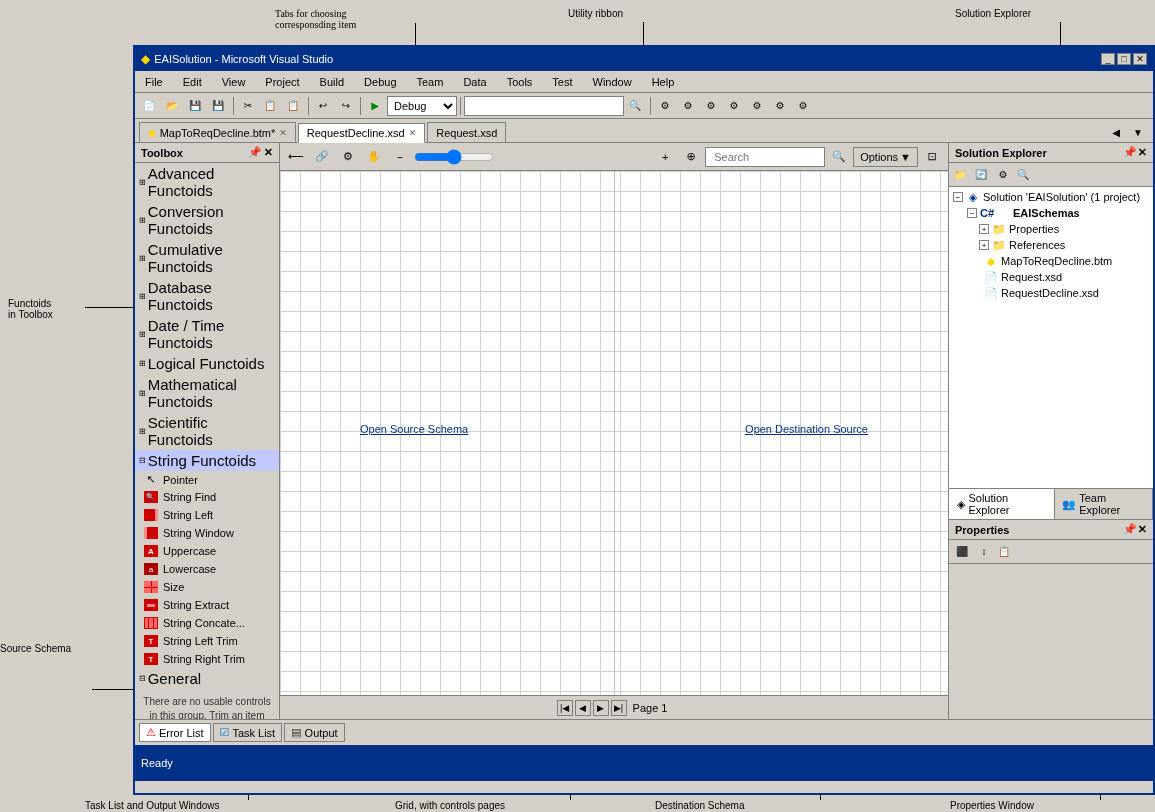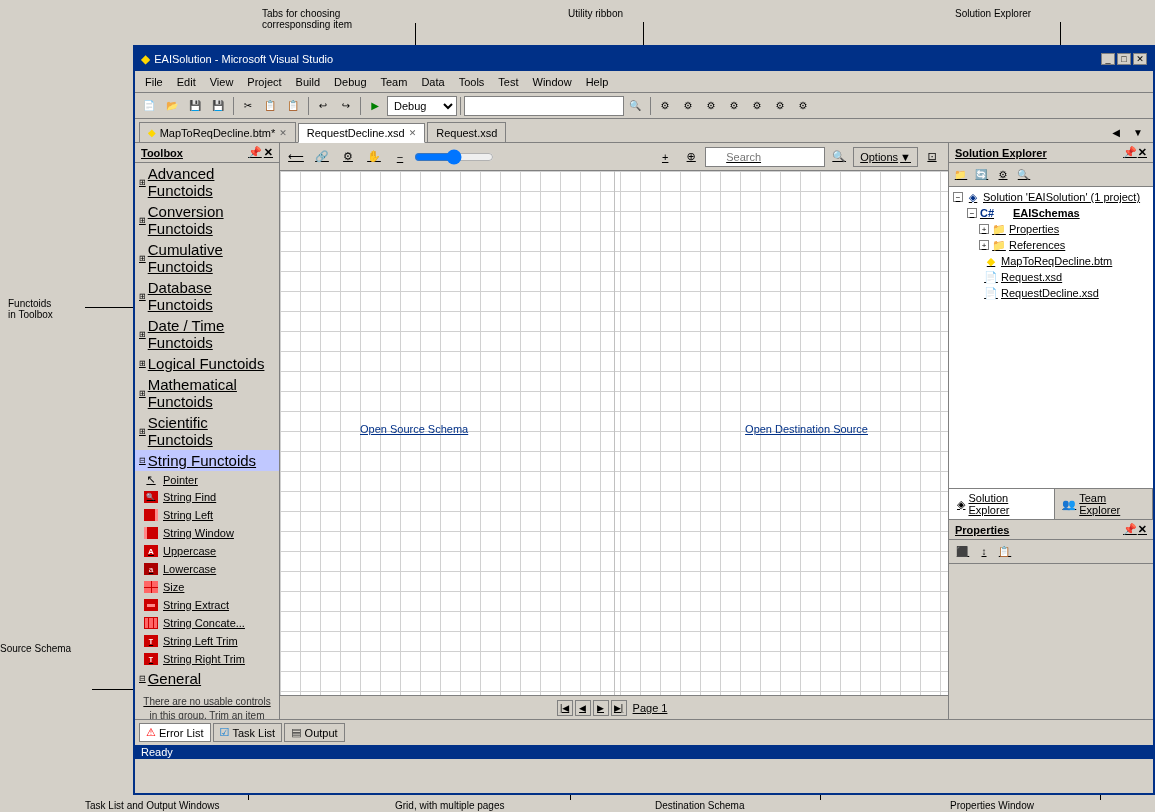--- a/index.html
+++ b/index.html
@@ -8,21 +8,21 @@
     
     .vs-window { position: absolute; top: 45px; left: 133px; width: 1022px; height: 750px; background: #d4d0c8; border: 2px solid #003087; }
 
     
     .title-bar { background: #003087; color: white; padding: 3px 6px; display: flex; align-items: center; justify-content: space-between; height: 24px; }
     .title-bar-left { display: flex; align-items: center; gap: 4px; }
     .title-bar-controls { display: flex; gap: 2px; }
     .title-btn { width: 14px; height: 12px; background: #d4d0c8; border: 1px solid #808080; display: flex; align-items: center; justify-content: center; font-size: 9px; color: #000; cursor: pointer; }
 
     
-    .menu-bar { background: #d4d0c8; display: flex; align-items: flex-end; padding: 2px 4px; gap: 2px; border-bottom: 1px solid #808080; height: 22px; }
+    .menu-bar { background: #d4d0c8; display: flex; align-items: flex-end; padding: 2px 4px; gap: 8px; border-bottom: 1px solid #808080; height: 22px; }
     .menu-item { padding: 2px 6px; cursor: pointer; white-space: nowrap; }
 
     
     .toolbar { background: #d4d0c8; display: flex; align-items: center; padding: 2px 4px; gap: 1px; border-bottom: 1px solid #808080; height: 26px; flex-wrap: wrap; }
     .toolbar-btn { width: 22px; height: 20px; background: #d4d0c8; border: 1px solid transparent; display: flex; align-items: center; justify-content: center; cursor: pointer; font-size: 10px; }
     .toolbar-sep { width: 1px; height: 18px; background: #808080; margin: 0 2px; }
     .toolbar-combo { height: 20px; background: white; border: 1px solid #808080; padding: 0 2px; width: 70px; }
 
     
     .tab-bar { background: #d4d0c8; display: flex; align-items: flex-end; padding: 2px 4px 0; gap: 2px; border-bottom: 1px solid #808080; height: 24px; }
@@ -39,21 +39,21 @@
     .toolbox-group-arrow { font-size: 8px; }
     .toolbox-group-label { font-size: 15px; }
     .toolbox-item { display: flex; align-items: center; gap: 4px; padding: 2px 8px; cursor: pointer; }
     .toolbox-icon { width: 16px; height: 14px; display: flex; align-items: center; justify-content: center; flex-shrink: 0; }
     .general-text { padding: 6px 8px; font-size: 10px; color: #333; text-align: center; line-height: 1.4; }
 
     
     .mapper-area { flex: 1; display: flex; flex-direction: column; background: white; overflow: hidden; }
     .mapper-toolbar { background: #d4d0c8; display: flex; align-items: center; padding: 2px 4px; gap: 2px; border-bottom: 1px solid #808080; height: 28px; }
     .mapper-btn { width: 24px; height: 22px; background: #d4d0c8; border: 1px solid transparent; display: flex; align-items: center; justify-content: center; cursor: pointer; font-size: 11px; }
-    .mapper-search { height: 20px; background: white; border: 1px solid #808080; padding: 0 20px; width: 120px; }
+    .mapper-search { height: 20px; background: white; border: 1px solid #808080; padding: 0 8px; width: 120px; }
     .mapper-options-btn { height: 20px; background: #d4d0c8; border: 1px solid #808080; padding: 0 6px; cursor: pointer; display: flex; align-items: center; gap: 2px; }
     
     
     .grid-container { flex: 1; position: relative; background: 
       repeating-linear-gradient(#e8e8e8 0, #e8e8e8 1px, transparent 1px, transparent 20px),
       repeating-linear-gradient(90deg, #e8e8e8 0, #e8e8e8 1px, transparent 1px, transparent 20px); 
       background-color: white; }
 
     .page-nav { display: flex; align-items: center; justify-content: center; gap: 2px; padding: 3px; background: #d4d0c8; border-top: 1px solid #808080; height: 24px; }
     .page-nav-btn { width: 16px; height: 16px; background: #d4d0c8; border: 1px solid #808080; display: flex; align-items: center; justify-content: center; font-size: 9px; cursor: pointer; }
@@ -78,41 +78,41 @@
     
     .properties-panel { border-top: 1px solid #808080; height: 200px; display: flex; flex-direction: column; }
     .properties-toolbar { display: flex; align-items: center; gap: 1px; padding: 2px 4px; border-bottom: 1px solid #808080; height: 24px; }
     .prop-btn { width: 20px; height: 18px; background: #d4d0c8; border: 1px solid transparent; display: flex; align-items: center; justify-content: center; font-size: 10px; cursor: pointer; }
     .properties-content { flex: 1; background: white; }
 
     
     .bottom-bar { background: #d4d0c8; display: flex; align-items: center; padding: 2px 4px; gap: 2px; border-top: 1px solid #808080; height: 26px; }
     .bottom-tab { padding: 2px 6px; background: #d4d0c8; border: 1px solid #808080; cursor: pointer; display: flex; align-items: center; gap: 3px; }
     .bottom-tab.active { background: white; }
-    .status-bar { background: #003087; color: white; height: 14px; display: flex; align-items: center; padding: 0 6px; font-size: 11px; }
+    .status-bar { background: #003087; color: white; height: 36px; display: flex; align-items: center; padding: 0 6px; font-size: 11px; }
 
     
     .toolbox-group.active .toolbox-group-header { background: #c0c8ff; }
 
     
     .pointer-item { display: flex; align-items: center; gap: 4px; padding: 2px 8px; cursor: pointer; }
 
     
     .functoid-find { background: #cc0000; width: 14px; height: 12px; display: flex; align-items: center; justify-content: center; color: white; font-size: 7px; font-weight: bold; }
 
     
     .callout { position: absolute; font-size: 10px; color: #000; }
     .callout-line-h { position: absolute; height: 1px; background: #000; }
     .callout-line-v { position: absolute; width: 1px; background: #000; }
     .callout-dot { position: absolute; width: 4px; height: 4px; border-radius: 50%; background: #000; }
   </style>
 </head>
 <body>
 
-<div class="callout" style="top:8px; left:262px;">Tabs for choosing<br>corresponsding item</div>
+<div class="callout" style="top:8px; left:275px;font-family:Liberation Serif, serif;">Tabs for choosing<br>corresponsding item</div>
 <div class="callout-line-v" style="top:23px; left:415px; height:32px;"></div>
 <div class="callout-dot" style="top:55px; left:413px;"></div>
 
 <div class="callout" style="top:8px; left:568px;">Utility ribbon</div>
 <div class="callout-line-v" style="top:22px; left:643px; height:65px;"></div>
 <div class="callout-dot" style="top:87px; left:641px;"></div>
 
 <div class="callout" style="top:8px; left:955px;">Solution Explorer</div>
 <div class="callout-line-v" style="top:22px; left:1060px; height:28px;"></div>
 <div class="callout-dot" style="top:50px; left:1058px;"></div>
@@ -121,21 +121,21 @@
 <div class="callout-line-h" style="top:307px; left:85px; width:50px;"></div>
 <div class="callout-dot" style="top:305px; left:133px;"></div>
 
 <div class="callout" style="top:643px; left:0px;">Source Schema</div>
 <div class="callout-line-h" style="top:689px; left:92px; width:45px;"></div>
 <div class="callout-dot" style="top:687px; left:135px;"></div>
 
 <div class="callout" style="top:800px; left:85px;">Task List and Output Windows</div>
 <div class="callout-line-v" style="top:767px; left:248px; height:33px;"></div>
 
-<div class="callout" style="top:800px; left:395px;">Grid, with multiple pages</div>
+<div class="callout" style="top:800px; left:395px;">Grid, with controls pages</div>
 <div class="callout-line-v" style="top:767px; left:570px; height:33px;"></div>
 
 <div class="callout" style="top:800px; left:655px;">Destination Schema</div>
 <div class="callout-line-v" style="top:767px; left:820px; height:33px;"></div>
 
 <div class="callout" style="top:800px; left:950px;">Properties Window</div>
 <div class="callout-line-v" style="top:767px; left:1100px; height:33px;"></div>
 
 <div class="vs-window">
 
@@ -209,21 +209,21 @@
     </div>
     <div class="tab">
       <span>Request.xsd</span>
     </div>
     <div style="margin-left:auto; display:flex; align-items:center;">
       <div class="toolbar-btn">◀</div>
       <div class="toolbar-btn">▼</div>
     </div>
   </div>
 
-  <div style="display:flex; height: calc(100% - 170px); text-decoration: underline;">
+  <div style="display:flex; height: calc(100% - 170px);">
 
     <div class="toolbox">
       <div class="toolbox-header">
         <span>Toolbox</span>
         <div style="display:flex; gap:2px;">
           <span style="cursor:pointer;">📌</span>
           <span style="cursor:pointer;">✕</span>
         </div>
       </div>
       <div class="toolbox-content">

